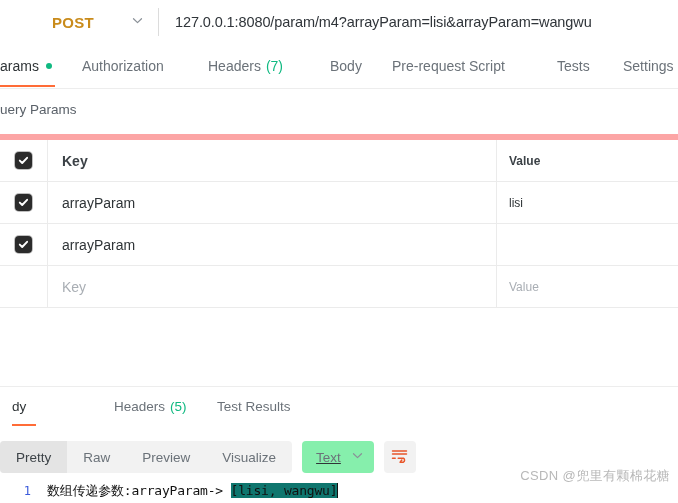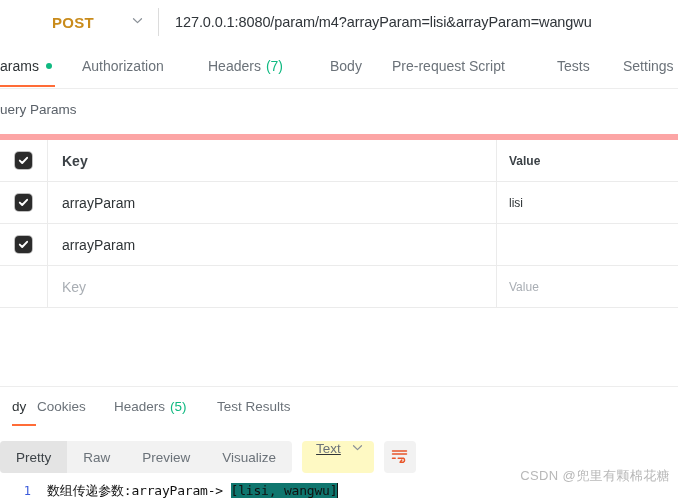--- a/index.html
+++ b/index.html
@@ -240,23 +240,23 @@
     color: #6b7279;
     cursor: pointer;
     white-space: nowrap;
   }
   .seg-item.active {
     background: #e4e4e4;
     color: #3c4247;
   }
   .fmt-select {
     display: flex;
-    align-items: flex-start;
+    align-items: center;
     height: 32px;
-    background: #fef9c3;
+    background: #86efac;
     border-radius: 4px;
     padding: 0 10px 0 14px;
     margin-left: 10px;
     cursor: pointer;
     text-decoration: underline;
   }
   .fmt-label {
     font-size: 13.5px;
     color: #6b7279;
   }
@@ -410,23 +410,20 @@
       <div class="pcell-val placeholder">Value</div>
     </div>
 
   </div>
 
   <div class="resp-tabs">
     <div class="restab active" style="position:absolute;left:0;width:24px;margin-left:12px;">
       <span>dy</span>
       <span class="underline"></span>
     </div>
-    <div class="restab" style="position:absolute;left:37px;">
-      <span>Cookies</span>
-    </div>
     <div class="restab" style="position:absolute;left:114px;">
       <span>Headers</span>
       <span class="count-green" style="margin-left:5px;">(5)</span>
     </div>
     <div class="restab" style="position:absolute;left:217px;">
       <span>Test Results</span>
     </div>
   </div>
 
   <div class="viewbar">

